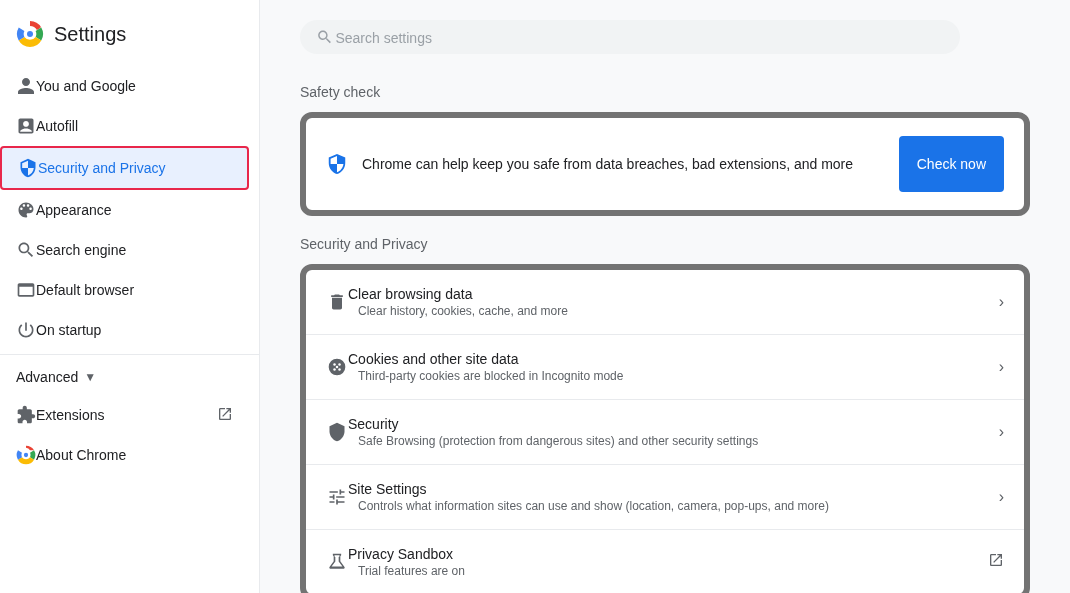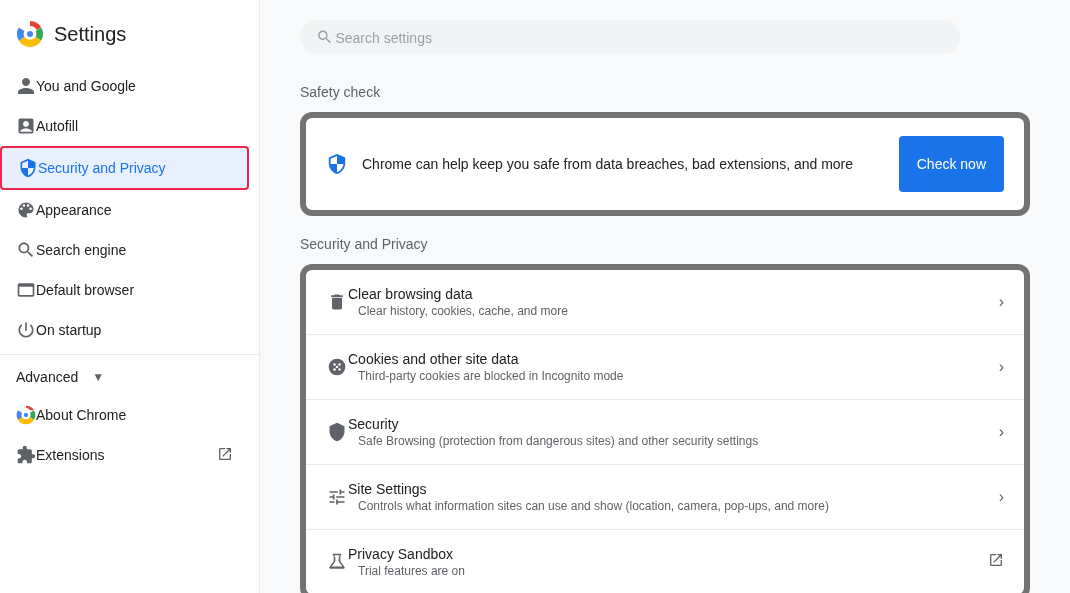--- a/index.html
+++ b/index.html
@@ -73,21 +73,21 @@
       color: #1a73e8;
     }
     .advanced-section {
       display: flex;
       align-items: center;
       padding: 10px 16px;
       cursor: pointer;
       font-size: 14px;
       color: #202124;
       font-weight: 500;
-      gap: 14px;
+      gap: 6px;
     }
     .sidebar-divider {
       height: 1px;
       background: #e8eaed;
       margin: 4px 0;
     }
     .item-label {
       font-size: 14px;
     }
     .ext-icon {
@@ -305,45 +305,45 @@
 
   <div class="sidebar-divider"></div>
 
   <div class="advanced-section">
     <span>Advanced</span>
     <span style="font-size:12px; color:#5f6368;">▼</span>
   </div>
 
   <div class="sidebar-item">
     <span class="icon">
+      <svg width="20" height="20" viewBox="0 0 24 24" fill="currentColor">
+          <path d="M20.5 11H19V7c0-1.1-.9-2-2-2h-4V3.5C13 2.12 11.88 1 10.5 1S8 2.12 8 3.5V5H4c-1.1 0-1.99.9-1.99 2v3.8H3.5c1.49 0 2.7 1.21 2.7 2.7s-1.21 2.7-2.7 2.7H2V20c0 1.1.9 2 2 2h3.8v-1.5c0-1.49 1.21-2.7 2.7-2.7s2.7 1.21 2.7 2.7V22H17c1.1 0 2-.9 2-2v-4h1.5c1.38 0 2.5-1.12 2.5-2.5S21.88 11 20.5 11z"></path>
+        </svg>
+    </span>
+    <span class="item-label">Extensions</span>
+    <span class="ext-icon">
+      <svg width="16" height="16" viewBox="0 0 24 24" fill="currentColor">
+          <path d="M19 19H5V5h7V3H5c-1.11 0-2 .9-2 2v14c0 1.1.89 2 2 2h14c1.1 0 2-.9 2-2v-7h-2v7zM14 3v2h3.59l-9.83 9.83 1.41 1.41L19 6.41V10h2V3h-7z"></path>
+        </svg>
+    </span>
+  </div>
+
+  <div class="sidebar-item">
+    <span class="icon">
       <svg width="20" height="20" viewBox="0 0 28 28" xmlns="http://www.w3.org/2000/svg">
         <path d="M14 1 A13 13 0 0 1 25.26 7.5 L19.63 7.5 A7 7 0 0 0 14 4 Z" fill="#EA4335"></path>
         <path d="M25.26 7.5 A13 13 0 0 1 25.26 20.5 L19.63 17 A7 7 0 0 0 19.63 11 Z" fill="#34A853"></path>
         <path d="M25.26 20.5 A13 13 0 0 1 2.74 20.5 L8.37 17 A7 7 0 0 0 19.63 17 Z" fill="#FBBC05"></path>
         <path d="M2.74 20.5 A13 13 0 0 1 2.74 7.5 L8.37 11 A7 7 0 0 0 8.37 17 Z" fill="#4285F4"></path>
         <circle cx="14" cy="14" r="4.5" fill="white"></circle>
         <circle cx="14" cy="14" r="3" fill="#4285F4"></circle>
       </svg>
     </span>
     <span class="item-label">About Chrome</span>
   </div>
-
-  <div class="sidebar-item">
-    <span class="icon">
-      <svg width="20" height="20" viewBox="0 0 24 24" fill="currentColor">
-          <path d="M20.5 11H19V7c0-1.1-.9-2-2-2h-4V3.5C13 2.12 11.88 1 10.5 1S8 2.12 8 3.5V5H4c-1.1 0-1.99.9-1.99 2v3.8H3.5c1.49 0 2.7 1.21 2.7 2.7s-1.21 2.7-2.7 2.7H2V20c0 1.1.9 2 2 2h3.8v-1.5c0-1.49 1.21-2.7 2.7-2.7s2.7 1.21 2.7 2.7V22H17c1.1 0 2-.9 2-2v-4h1.5c1.38 0 2.5-1.12 2.5-2.5S21.88 11 20.5 11z"></path>
-        </svg>
-    </span>
-    <span class="item-label">Extensions</span>
-    <span class="ext-icon">
-      <svg width="16" height="16" viewBox="0 0 24 24" fill="currentColor">
-          <path d="M19 19H5V5h7V3H5c-1.11 0-2 .9-2 2v14c0 1.1.89 2 2 2h14c1.1 0 2-.9 2-2v-7h-2v7zM14 3v2h3.59l-9.83 9.83 1.41 1.41L19 6.41V10h2V3h-7z"></path>
-        </svg>
-    </span>
-  </div>
 </nav>
 
 <main class="main">
 
   <div class="search-bar">
     <svg width="18" height="18" viewBox="0 0 24 24" fill="#9aa0a6">
         <path d="M15.5 14h-.79l-.28-.27C15.41 12.59 16 11.11 16 9.5 16 5.91 13.09 3 9.5 3S3 5.91 3 9.5 5.91 16 9.5 16c1.61 0 3.09-.59 4.23-1.57l.27.28v.79l5 4.99L20.49 19l-4.99-5zm-6 0C7.01 14 5 11.99 5 9.5S7.01 5 9.5 5 14 7.01 14 9.5 11.99 14 9.5 14z"></path>
       </svg>
     <input type="text" placeholder="Search settings" style="">
   </div>

